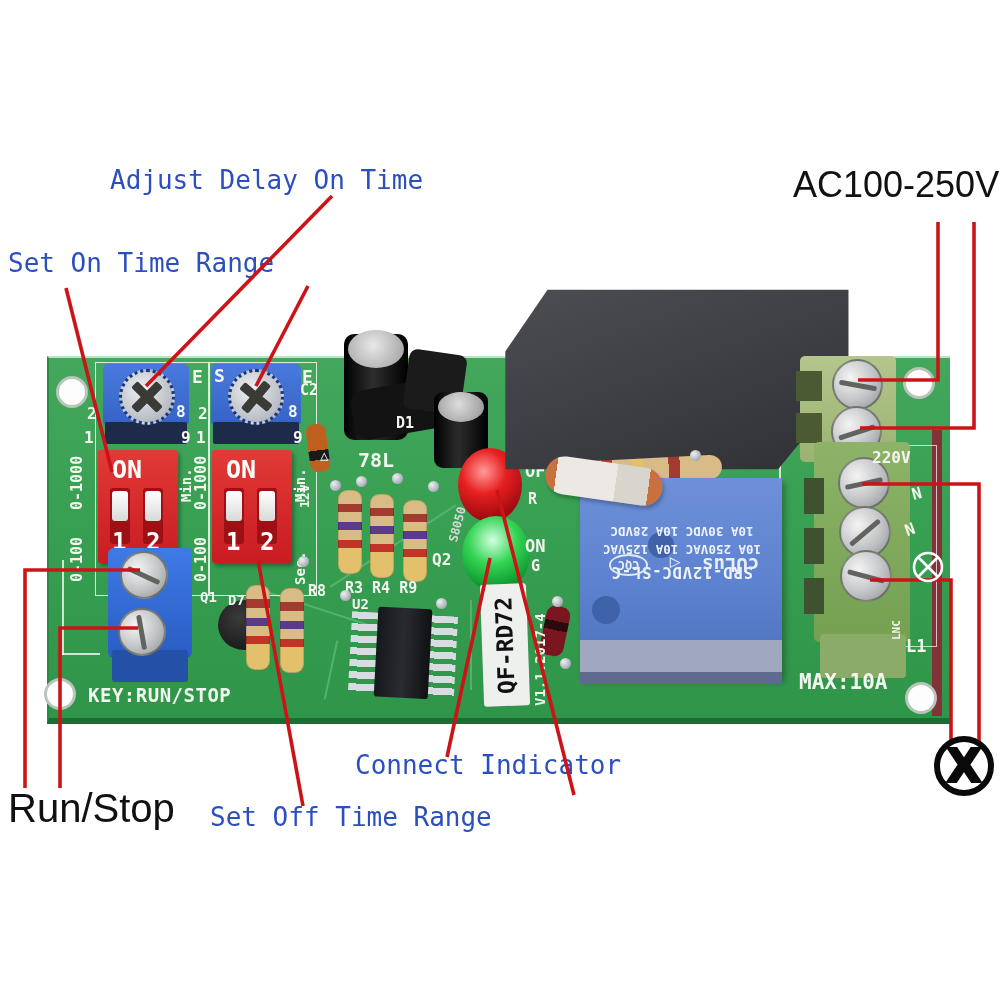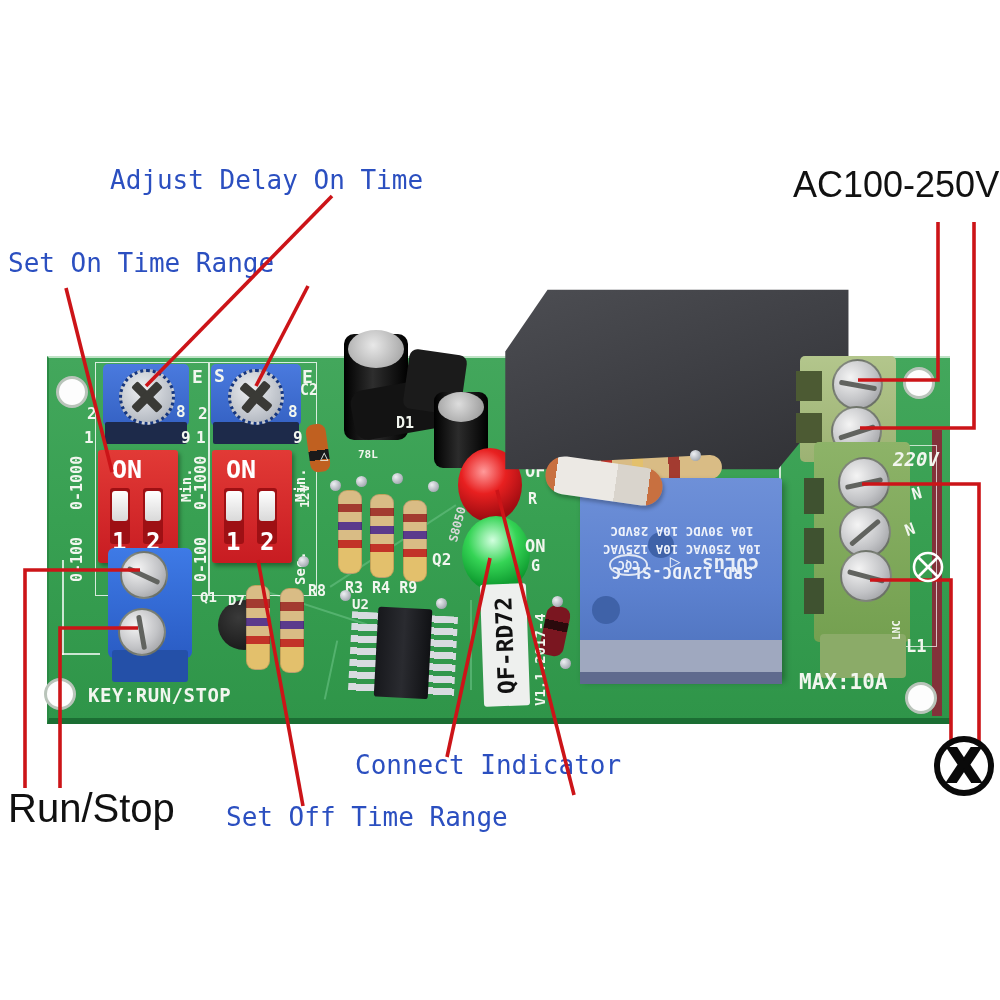--- a/index.html
+++ b/index.html
@@ -156,21 +156,21 @@
 
   <div class="resv" style="left:338px;top:490px;height:82px;"></div>
   <div class="resv" style="left:370px;top:494px;height:82px;"></div>
   <div class="resv" style="left:403px;top:500px;height:80px;"></div>
 
   <div class="abs" style="left:458px;top:448px;width:64px;height:74px;border-radius:50%;background:radial-gradient(circle at 40% 32%,#ff9a9a,#e82020 35%,#a30d12 72%,#7c0a0e);"></div>
   <div class="abs" style="left:462px;top:516px;width:68px;height:76px;border-radius:50%;background:radial-gradient(circle at 45% 32%,#d2ffdf,#35d455 38%,#0f9c30 72%,#0a7a24);"></div>
 
   <div class="silk" style="left:300px;top:381px;font-size:15px;">C2</div>
   <div class="silk" style="left:396px;top:414px;font-size:15px;">D1</div>
-  <div class="silk" style="left:358px;top:448px;font-size:11px;">78L</div>
+  <div class="silk" style="left:358px;top:448px;font-size:20px;">78L</div>
   <div class="silk" style="left:320px;top:447px;font-size:14px;">△</div>
   <div class="silk vtext" style="left:297px;top:466px;height:42px;font-size:13px;">12V</div>
   <div class="silk" style="left:432px;top:550px;font-size:16px;">Q2</div>
   <div class="silk" style="left:446px;top:540px;font-size:12px;color:#d8d8d8;transform:rotate(-75deg);transform-origin:left top;">S8050</div>
   <div class="silk" style="left:525px;top:461px;font-size:17px;">OFF</div>
   <div class="silk" style="left:528px;top:490px;font-size:15px;">R</div>
   <div class="silk" style="left:525px;top:536px;font-size:17px;">ON</div>
   <div class="silk" style="left:531px;top:557px;font-size:15px;">G</div>
 
   <div class="abs" style="left:500px;top:285px;width:352px;height:190px;
@@ -237,21 +237,21 @@
   <div class="screw" style="left:838px;top:457px;width:48px;height:48px;">
       <div class="slotline" style="transform:rotate(-12deg);"></div>
     </div>
   <div class="screw" style="left:839px;top:506px;width:48px;height:48px;">
       <div class="slotline" style="transform:rotate(-40deg);"></div>
     </div>
   <div class="screw" style="left:840px;top:550px;width:48px;height:48px;">
       <div class="slotline" style="transform:rotate(15deg);"></div>
     </div>
 
-  <div class="silk" style="left:893px;top:448px;font-size:19px;font-style:italic;">220V</div>
+  <div class="silk" style="left:872px;top:448px;font-size:16px;">220V</div>
   <div class="silk" style="left:912px;top:484px;font-size:16px;transform:rotate(-15deg);">N</div>
   <div class="silk" style="left:905px;top:520px;font-size:16px;transform:rotate(-20deg);">N</div>
   <div class="silk vtext" style="left:890px;top:588px;height:52px;font-size:11px;">LNC</div>
   <div class="silk" style="left:906px;top:636px;font-size:17px;">L1</div>
   <div class="silk" style="left:799px;top:670px;font-size:21px;">MAX:10A</div>
 
   <div class="pad" style="left:330px;top:480px;"></div>
   <div class="pad" style="left:356px;top:476px;"></div>
   <div class="pad" style="left:392px;top:473px;"></div>
   <div class="pad" style="left:428px;top:481px;"></div>
@@ -259,21 +259,21 @@
   <div class="pad" style="left:340px;top:590px;"></div>
   <div class="pad" style="left:436px;top:598px;"></div>
   <div class="pad" style="left:552px;top:596px;"></div>
   <div class="pad" style="left:690px;top:450px;"></div>
   <div class="pad" style="left:560px;top:658px;"></div>
 
   <div class="lbl" style="left:110px;top:165px;">Adjust Delay On Time</div>
   <div class="lbl" style="left:8px;top:248px;">Set On Time Range</div>
   <div class="lbl-black" style="left:793px;top:164px;font-size:36px;">AC100-250V</div>
   <div class="lbl-black" style="left:8px;top:786px;font-size:40px;">Run/Stop</div>
-  <div class="lbl" style="left:226px;top:802px;">Set Off Time Range</div>
+  <div class="lbl" style="left:210px;top:802px;">Set Off Time Range</div>
   <div class="lbl" style="left:355px;top:750px;">Connect Indicator</div>
 
   <svg class="overlay" width="1000" height="1000" viewBox="0 0 1000 1000">
     <g stroke="#cc1418" stroke-width="3.6" fill="none">
       <polyline points="332,196 146,386"></polyline>
       <polyline points="66,288 112,472"></polyline>
       <polyline points="308,286 256,386"></polyline>
       <polyline points="938,222 938,380 858,380"></polyline>
       <polyline points="974,222 974,428 860,428"></polyline>
       <polyline points="862,484 979,484 979,741"></polyline>

